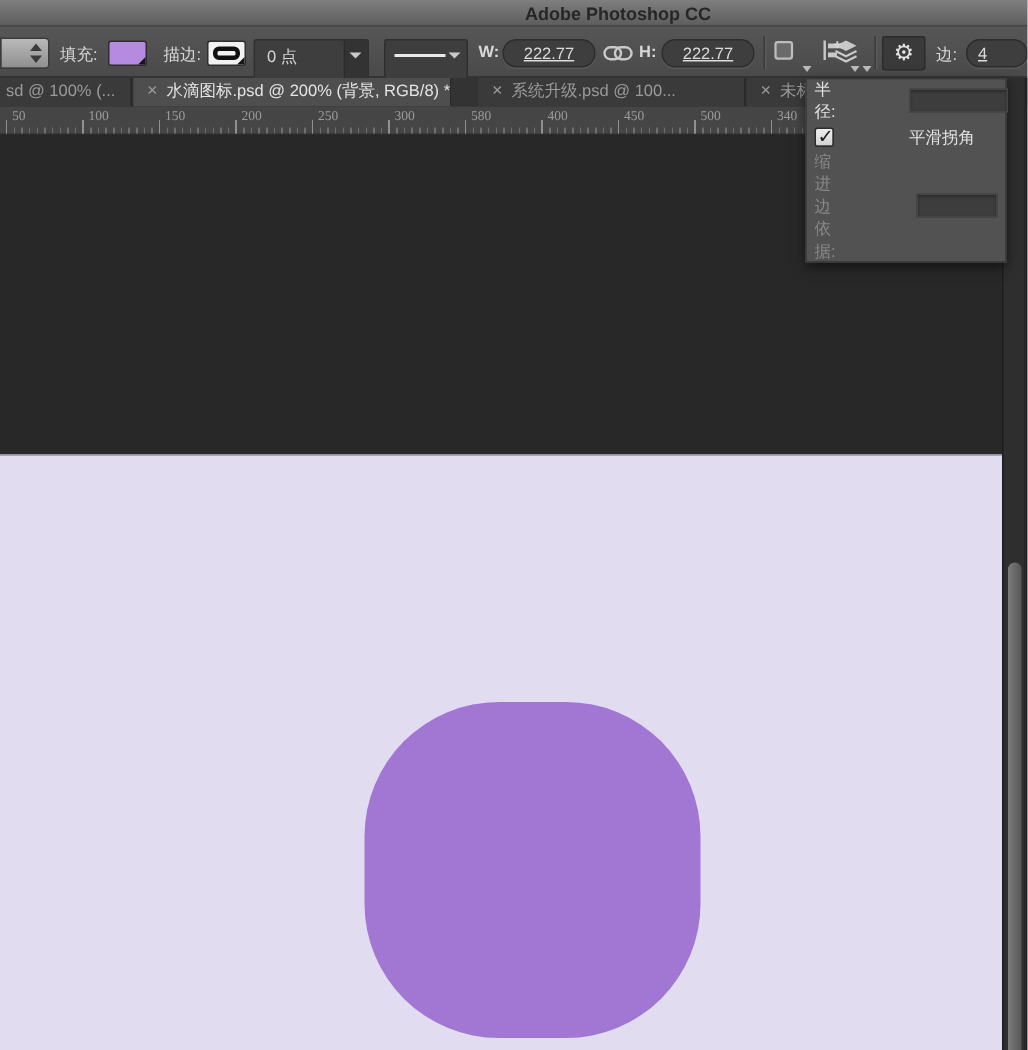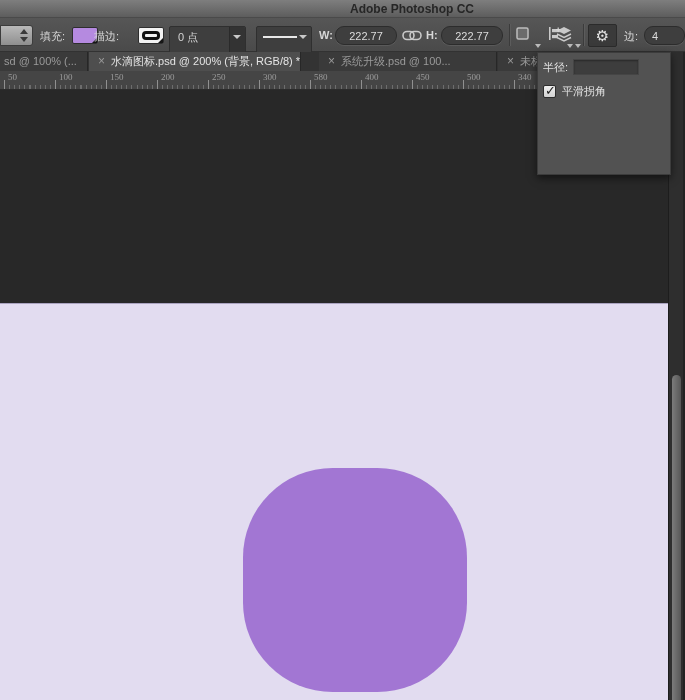--- a/index.html
+++ b/index.html
@@ -29,21 +29,21 @@
   .dd-field { position:absolute; top:8px; height:30px; background:#3e3e3e; border:1px solid #2f2f2f;
     box-shadow:0 1px 0 rgba(255,255,255,.08); border-radius:2px; color:#d4d4d4; font-size:11px; }
   .dd-field .dd-text { position:absolute; left:8px; top:3px; }
   .dd-btn { position:absolute; right:0; top:0; bottom:0; width:16px; background:#333;
     border-left:1px solid #2a2a2a; border-radius:0 2px 2px 0; }
   .dd-arrow { position:absolute; right:4px; top:8px; width:0; height:0;
     border-left:4px solid transparent; border-right:4px solid transparent; border-top:4px solid #c9c9c9; }
   .stroke-line { position:absolute; left:6px; top:9px; width:34px; height:2px; background:#e8e8e8; }
   .num-input { position:absolute; top:8px; height:19px; background:#3e3e3e; border:1px solid #2c2c2c;
     box-shadow:0 1px 0 rgba(255,255,255,.08); border-radius:9px; color:#dcdcdc; font-size:11px;
-    text-align:center; width:62px; outline:none; }
+    text-align:center; width:62px; outline:none;text-decoration:underline; }
   .ob-sep { position:absolute; top:6px; width:1px; height:22px; background:#3b3b3b; box-shadow:1px 0 0 #5c5c5c; }
   .icon-btn { position:absolute; top:8px; width:24px; height:20px; }
   .icon-btn .mini-arrow { position:absolute; right:-2px; bottom:-2px; width:0; height:0;
     border-left:3px solid transparent; border-right:3px solid transparent; border-top:4px solid #bbb; }
   .gear-btn { position:absolute; left:588px; top:6px; width:29px; height:23px; background:#3a3a3a;
     border:1px solid #2b2b2b; border-radius:2px; color:#e3e3e3; font-size:15px; line-height:21px; text-align:center; }
 
   
   .tabbar { position:absolute; left:0; top:52px; width:685px; height:19px; background:#333; }
   .tab { position:absolute; top:0; height:19px; background:#3a3a3a; border-right:1px solid #272727;
@@ -71,21 +71,21 @@
 
   
   .scroll-strip { position:absolute; left:668px; top:52px; width:17px; height:648px; background:#2e2e2e;
     border-left:1px solid #1d1d1d; border-right:2px solid #232323; }
   .scroll-thumb { position:absolute; left:3px; top:323px; width:9px; height:330px; border-radius:5px;
     background:linear-gradient(to right,#7b7b7b,#575757); }
 
   
   .panel { position:absolute; left:537px; top:52px; width:134px; height:123px; background:#525252;
     border:1px solid #3c3c3c; box-shadow:0 3px 8px rgba(0,0,0,.55); z-index:10; font-size:11px; }
-  .panel .row { position:absolute; left:5px; right:5px; height:16px; display:flex; align-items:center; }
+  .panel .row { position:absolute; left:5px; right:5px; height:16px; display:flex; align-items:center;gap:44px; }
   .panel .plabel { color:#e2e2e2; }
   .panel .plabel.disabled { color:#898989; }
   .pinput { background:#3d3d3d; border:1px solid #454545; box-shadow:inset 0 1px 2px rgba(0,0,0,.35);
     height:16px; outline:none; color:#ddd; font-size:11px; padding:0 3px; }
   .checkbox { width:13px; height:13px; background:linear-gradient(#efefef,#d2d2d2); border:1px solid #2d2d2d;
     border-radius:2px; margin-right:6px; position:relative; flex:0 0 auto; }
   .checkbox .mark { position:absolute; left:1px; top:-3px; font-size:13px; color:#1c1c1c; font-weight:bold; }
   .checkbox.disabled { background:#4b4b4b; border-color:#5d5d5d; }
   .star-line { flex:1; height:1px; background:#646464; margin-left:6px; box-shadow:0 1px 0 #444; }
 </style>
@@ -104,21 +104,21 @@
         <div class="tri-up"></div>
           <div class="tri-dn"></div>
       </div>
     </div>
 
     <span class="ob-label" style="left:40px">填充:</span>
     <div class="swatch" style="left: 72px; background: rgb(181, 138, 224);">
       <div class="corner"></div>
     </div>
 
-    <span class="ob-label" style="left:94px">描边:</span>
+    <span class="ob-label" style="left:109px">描边:</span>
     <div class="swatch" style="left:138px; background:#f2f2f2">
       <div class="stroke-swatch-inner"></div>
       <div class="corner"></div>
     </div>
 
     <div class="dd-field" style="left:169px; width:77px">
       <span class="dd-text">0 点</span>
       <div class="dd-btn">
           <div class="dd-arrow"></div>
         </div>
@@ -223,15 +223,19 @@
     <div class="row" style="top:6px">
       <span class="plabel">半径:</span>
       <input class="pinput" style="margin-left: 5px; width: 66px;" value="">
     </div>
     <div class="row" style="top:30px">
       <span class="checkbox">
         <span class="mark">✓</span>
       </span>
       <span class="plabel">平滑拐角</span>
     </div>
+    <div class="row" style="top:76px">
+      <span class="plabel disabled">缩进边依据:</span>
+      <input class="pinput" style="margin-left: 3px; width: 54px;" disabled="" value="">
+    </div>
   </div>
 
 </div>
 
 </body></html>

